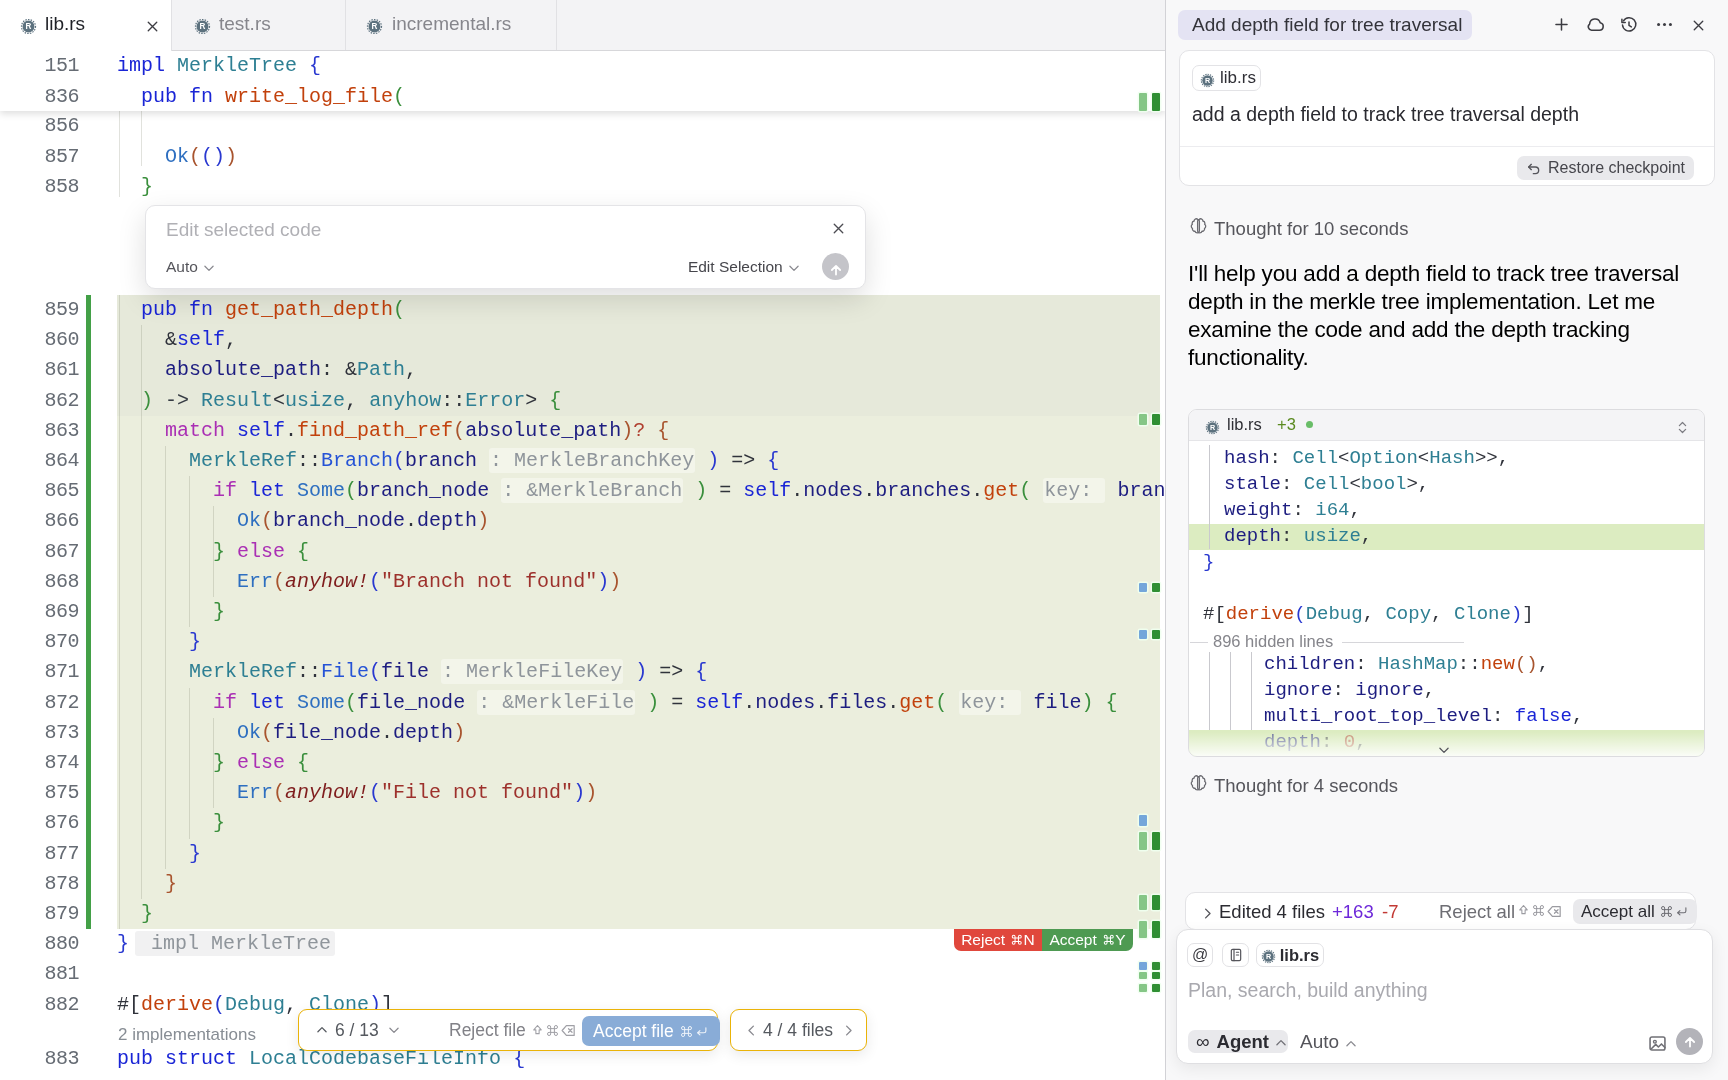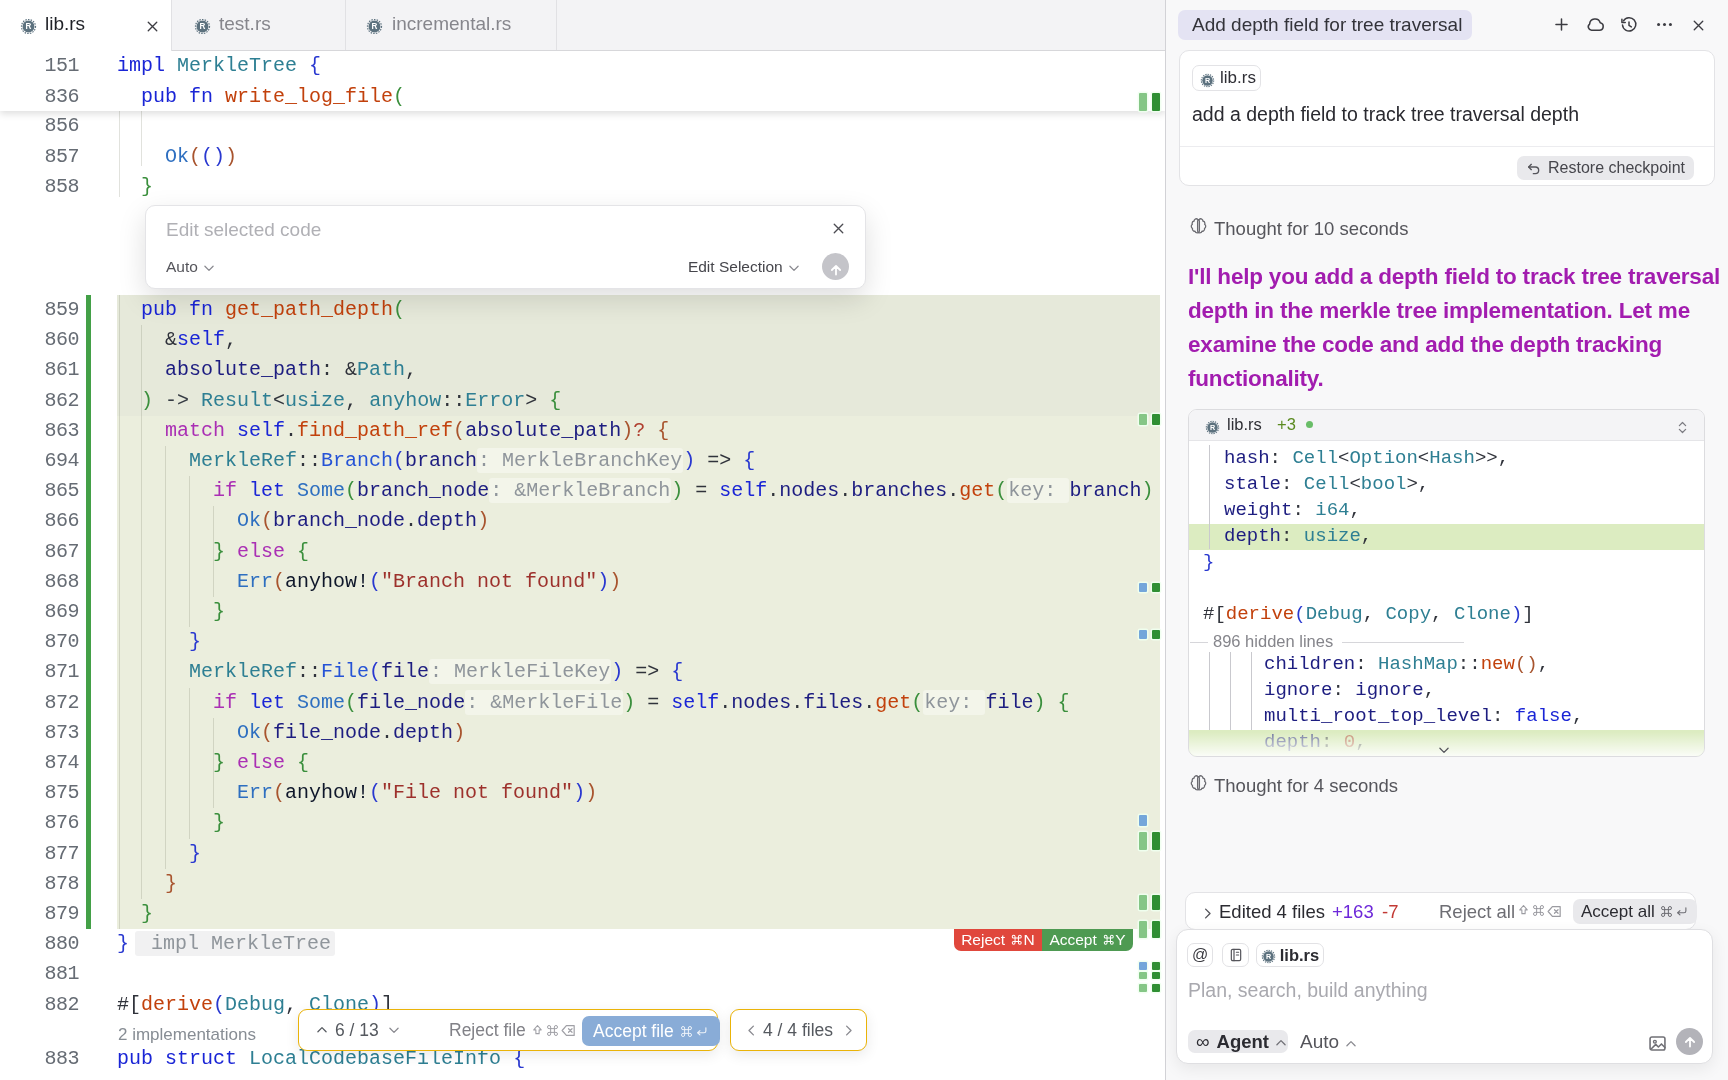--- a/index.html
+++ b/index.html
@@ -21,24 +21,24 @@
 .ln { position:absolute; left:0; height:30.2px; width:1165px; }
 .ln .num { position:absolute; left:0; width:79px; text-align:right;
   font:20px/30.2px "Liberation Mono", monospace; color:#666c74; letter-spacing:-0.5px; }
 .ln .code { position:absolute; left:117px; white-space:pre;
   font:20px/30.2px "Liberation Mono", monospace; color:#30333b; }
 .lens { position:absolute; left:118px; font-size:17px; color:#878d94; }
 .kw { color:#1a25d6; } .cv { color:#2e6fc0; } .ty { color:#2e7f93; }
 .fn { color:#c2410c; } .kp { color:#aa2fb4; } .id { color:#1d1d80; }
 .pn { color:#30333b; } .ar { color:#363c44; } .qm { color:#b04030; }
 .b1 { color:#2938d0; } .b2 { color:#3a8f3c; } .b3 { color:#a8542e; }
-.st { color:#9d312c; } .mc { color:#0f172a; }
+.st { color:#9d312c; } .mc { color:#7f1d1d;font-style:italic; }
 .vr { color:#2553d6; }
 .in { color:#8f959b; background:rgba(255,255,255,.4); border-radius:3px;
-  padding:1px 1px; margin:0; }
+  padding:1px 1px; margin:12px; }
 .hint { color:#8f959b; background:#f1f1f2; border-radius:3px; padding:1px 4px; margin-left:6px; }
 .guide { position:absolute; width:1px; background:rgba(120,125,100,.22); }
 #hl-dark  { position:absolute; left:117px; top:295px; width:1043px; height:120.8px; background:#e6e9da; }
 #hl-light { position:absolute; left:117px; top:415.8px; width:1043px; height:513.4px; background:#ebeedd; }
 #gbar { position:absolute; left:86px; top:295px; width:4.5px; height:634.2px; background:#43a047; }
 #sticky { position:absolute; left:0; top:51px; width:1165px; height:60.4px; background:#fff;
   box-shadow:0 3px 7px rgba(0,0,0,.13); }
 .mk { position:absolute; width:7.5px; border-radius:1px; box-shadow:0 0 0 1.5px rgba(240,255,240,.9); }
 
 
@@ -66,21 +66,21 @@
 .tmid { position:absolute; top:0; height:40px; display:flex; align-items:center; font-size:17.5px; white-space:nowrap; }
 
 
 .chip { position:absolute; background:#fff; border:1px solid #e3e3e6; border-radius:7px; }
 #title { position:absolute; left:12px; top:10px; width:294px; height:30px; background:#e4e3f3;
   border-radius:7px; font-size:19px; color:#33333a; line-height:30px; padding-left:14px; }
 .pic { position:absolute; color:#3c3c42; }
 #card1 { position:absolute; left:13px; top:50px; width:536px; height:136px; background:#fff;
   border:1px solid #e3e3e6; border-radius:10px; }
 .thought { position:absolute; font-size:18.5px; color:#55555b; }
-.para { position:absolute; left:22px; font-size:22.5px; line-height:34px; color:#a21caf; letter-spacing:-0.2px;font-weight:bold; }
+.para { position:absolute; left:22px; font-size:22.5px; line-height:28px; color:#000000; letter-spacing:-0.2px; }
 #ccard { position:absolute; left:22px; top:409px; width:517px; height:348px; background:#fff;
   border:1px solid #dcdcdf; border-radius:9px; overflow:hidden; }
 #cchead { position:absolute; left:0; top:0; width:100%; height:31px; background:#f4f4f6;
   border-bottom:1px solid #e5e5e8; }
 .ccln { position:absolute; left:0; width:100%; height:25.9px; }
 .ccln .code { position:absolute; left:35px; white-space:pre; font:19px/25.9px "Liberation Mono", monospace; color:#30333b; }
 .cguide { position:absolute; width:1px; background:#c9c9ce; }
 #ebar { position:absolute; left:19px; top:892px; width:511px; height:38px; background:#fff;
   border:1px solid #e3e3e6; border-radius:10px;padding-left:6px; }
 #input { position:absolute; left:10px; top:929px; width:537px; height:135px; background:#fff;
@@ -131,21 +131,21 @@
     </div>
 <div class="ln" style="top:385.6px">
       <span class="num">862</span>
       <span class="code">  <span class="b2">)</span> <span class="ar">-&gt;</span> <span class="ty">Result</span><span class="pn">&lt;</span><span class="ty">usize</span><span class="pn">, </span><span class="ty">anyhow</span><span class="pn">::</span><span class="ty">Error</span><span class="pn">&gt;</span> <span class="b2">{</span></span>
     </div>
 <div class="ln" style="top:415.8px">
       <span class="num">863</span>
       <span class="code">    <span class="kp">match</span> <span class="kw">self</span><span class="pn">.</span><span class="fn">find_path_ref</span><span class="b3">(</span><span class="id">absolute_path</span><span class="b3">)</span><span class="qm">?</span> <span class="b3">{</span></span>
     </div>
 <div class="ln" style="top:446.0px">
-      <span class="num">694</span>
+      <span class="num">864</span>
       <span class="code">      <span class="ty">MerkleRef</span><span class="pn">::</span><span class="vr">Branch</span><span class="b1">(</span><span class="id">branch</span><span class="in">: MerkleBranchKey</span><span class="b1">)</span> <span class="pn">=&gt;</span> <span class="b1">{</span></span>
     </div>
 <div class="ln" style="top:476.2px">
       <span class="num">865</span>
       <span class="code">        <span class="kp">if</span> <span class="kw">let</span> <span class="cv">Some</span><span class="b2">(</span><span class="id">branch_node</span><span class="in">: &amp;MerkleBranch</span><span class="b2">)</span> <span class="pn">=</span> <span class="kw">self</span><span class="pn">.</span><span class="id">nodes</span><span class="pn">.</span><span class="id">branches</span><span class="pn">.</span><span class="fn">get</span><span class="b2">(</span><span class="in">key: </span><span class="id">branch</span><span class="b2">)</span></span>
     </div>
 <div class="ln" style="top:506.4px">
       <span class="num">866</span>
       <span class="code">          <span class="cv">Ok</span><span class="b3">(</span><span class="id">branch_node</span><span class="pn">.</span><span class="id">depth</span><span class="b3">)</span></span>
     </div>

